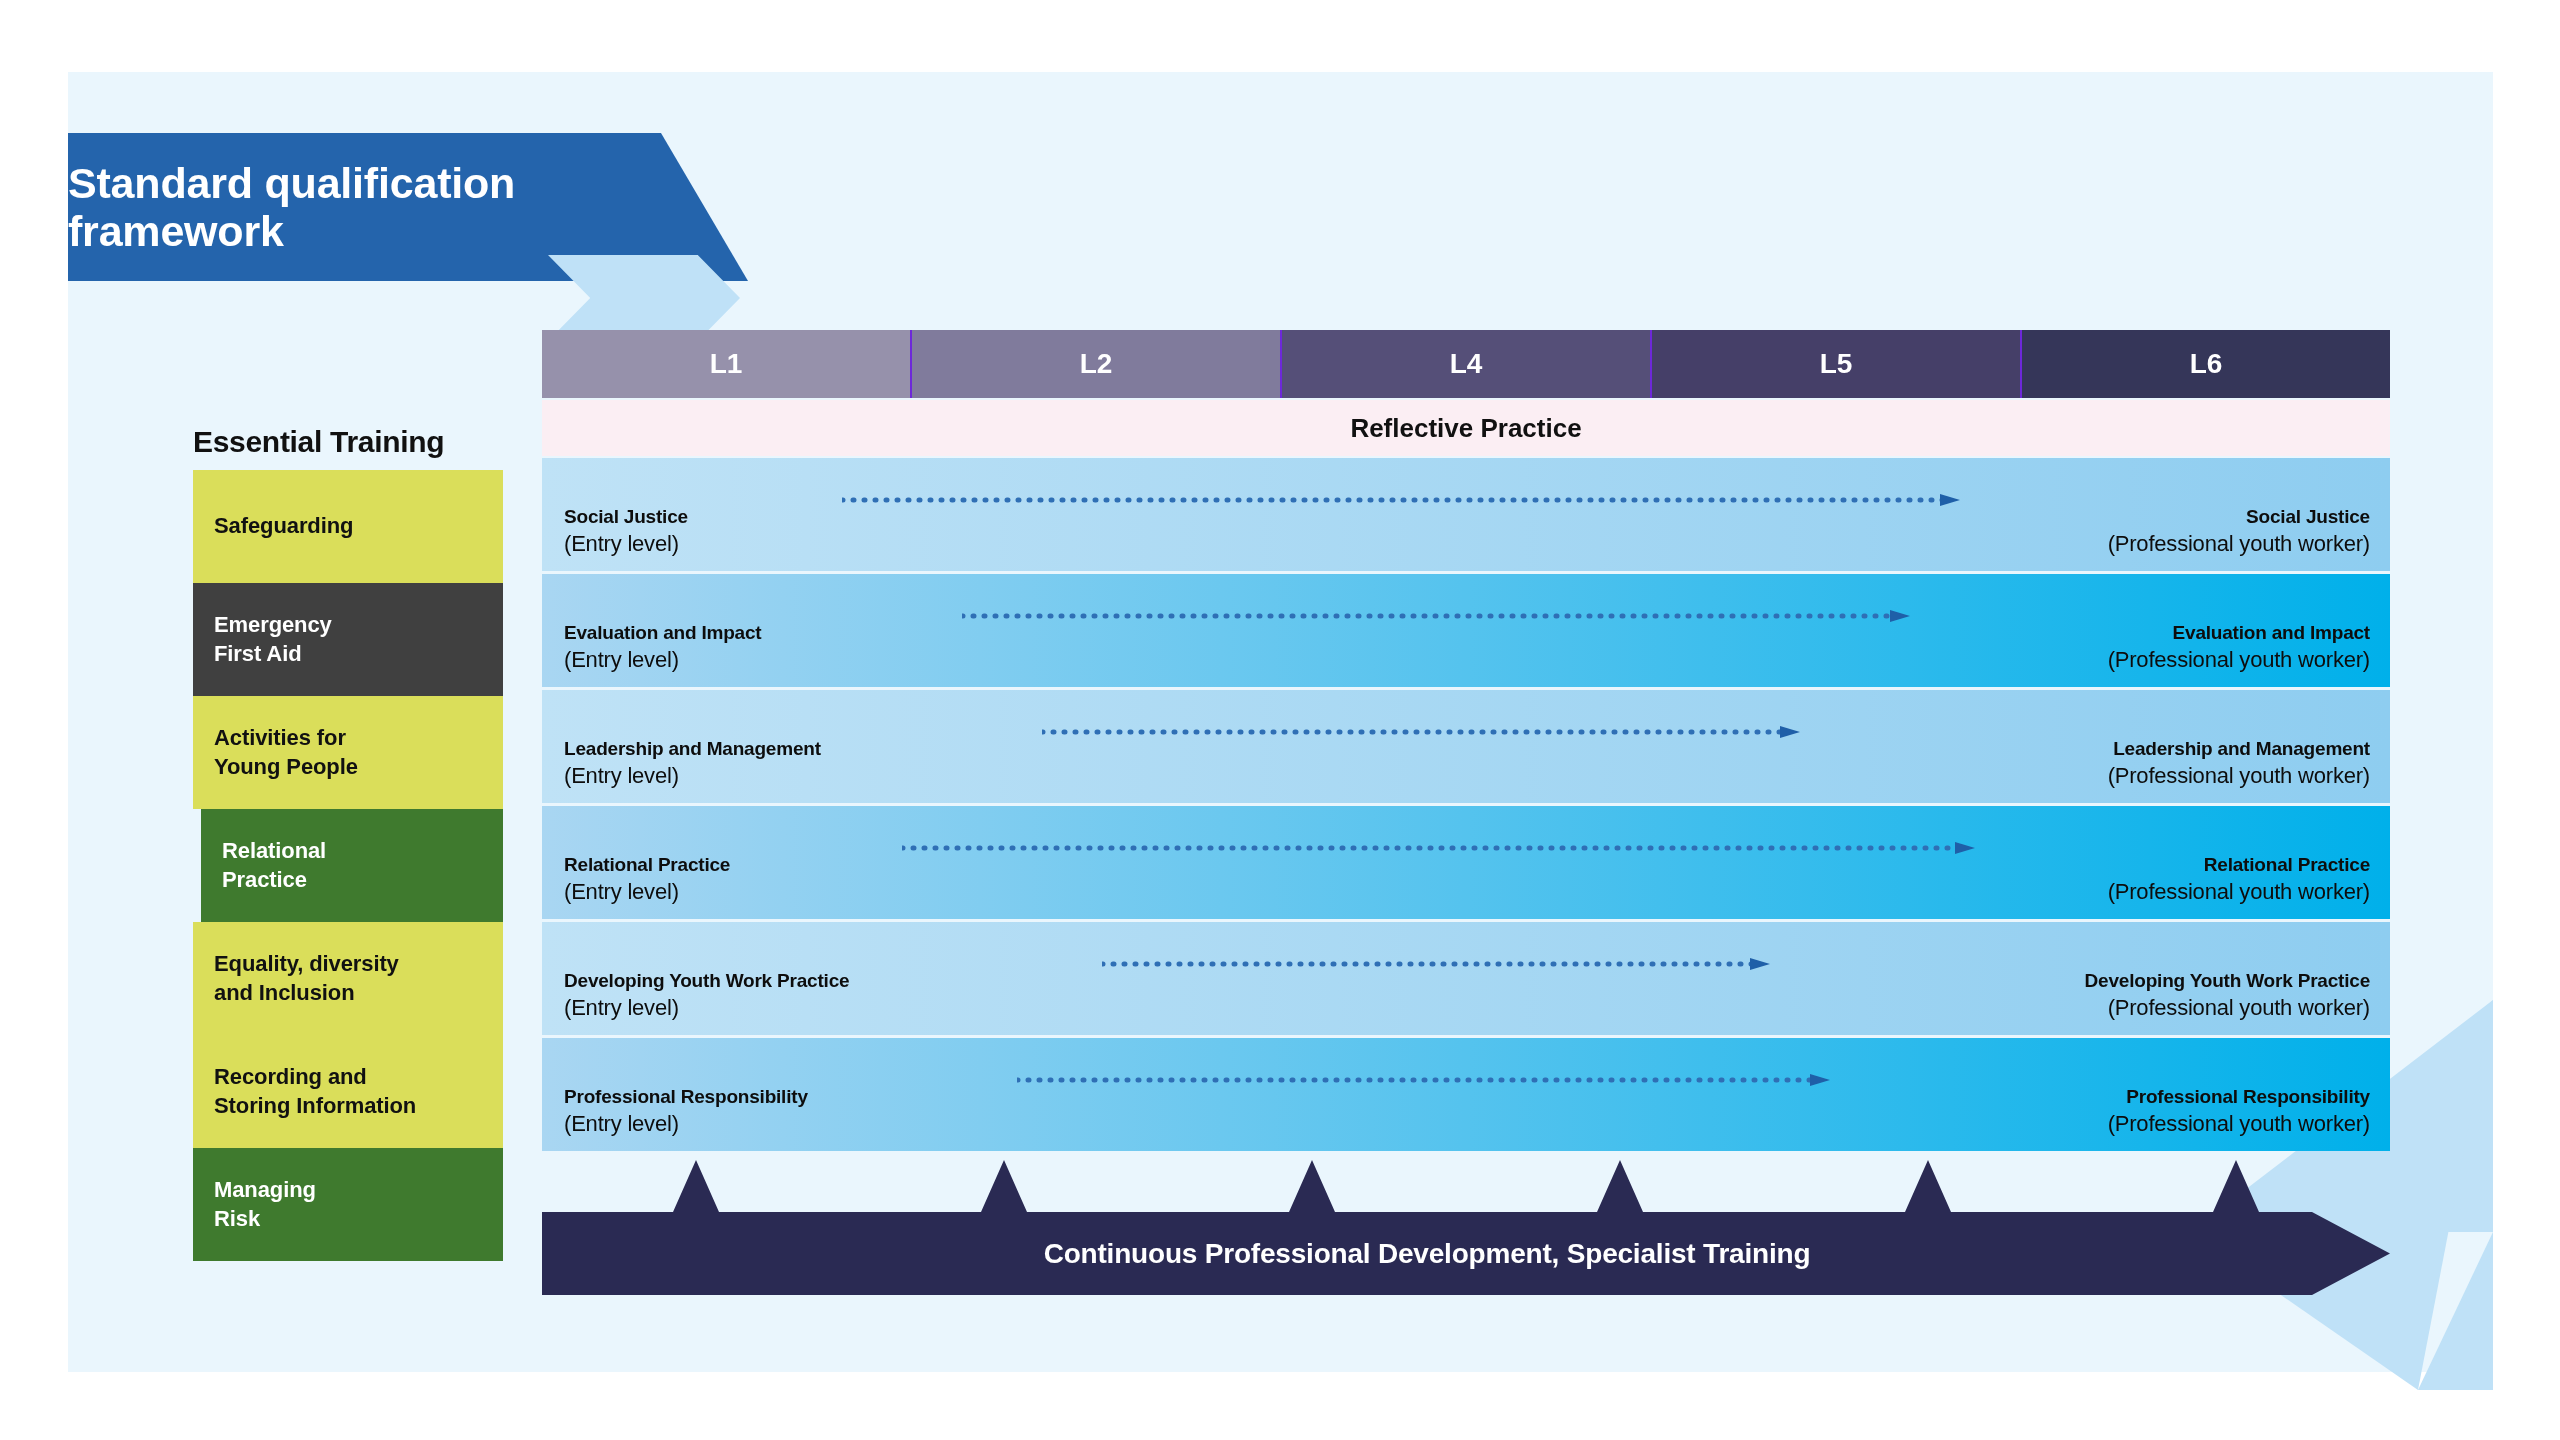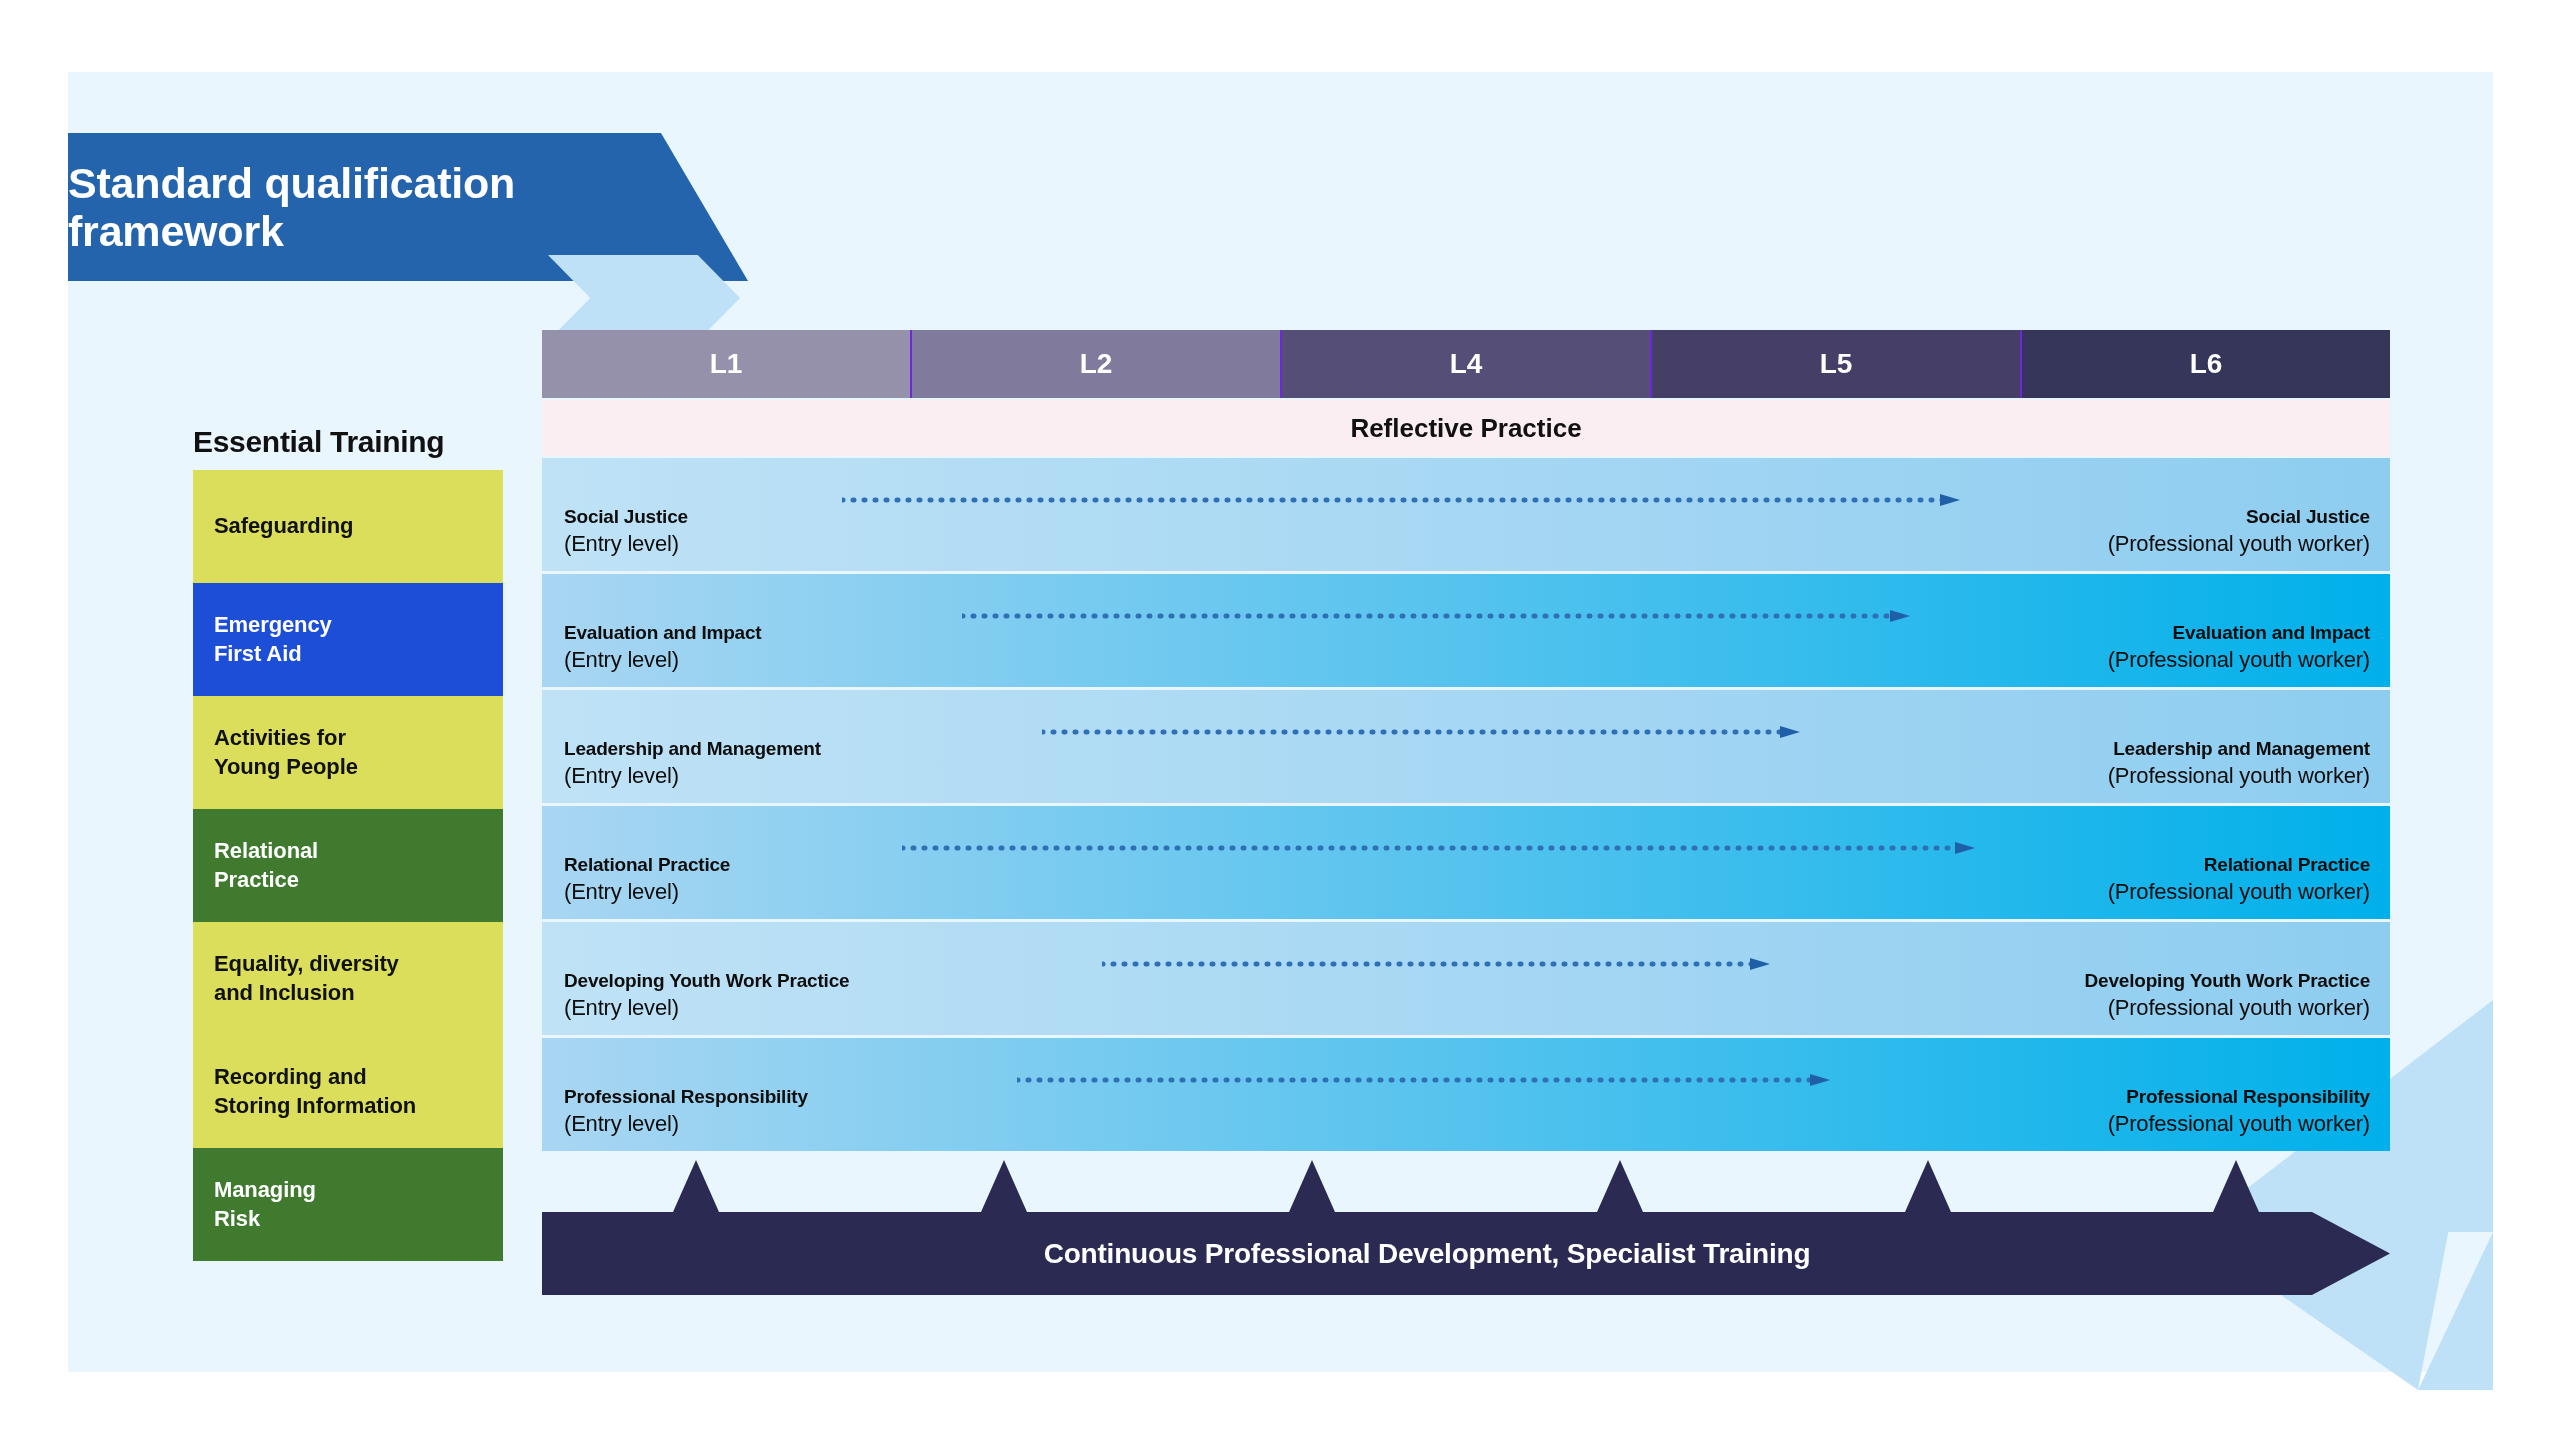--- a/index.html
+++ b/index.html
@@ -227,27 +227,27 @@
       <div class="banner-title">Standard qualification framework</div>
     </div>
   </div>
   <div class="banner-shadow"></div>
 
   <div class="et-heading">Essential Training</div>
   <div class="et-list">
       <div class="et-item light" style="background: rgb(218, 222, 90);">
         <span>Safeguarding</span>
       </div>
-      <div class="et-item dark" style="background: #1d4ed8;">
+      <div class="et-item dark" style="background: #404040;">
         <span>Emergency<br>First Aid</span>
       </div>
       <div class="et-item light" style="background: rgb(218, 222, 90);">
         <span>Activities for<br>Young People</span>
       </div>
-      <div class="et-item dark" style="background: rgb(63, 122, 46);">
+      <div class="et-item dark" style="background: rgb(63, 122, 46); margin-left: 8px;">
         <span>Relational<br>Practice</span>
       </div>
       <div class="et-item light" style="background: rgb(218, 222, 90);">
         <span>Equality, diversity<br>and Inclusion</span>
       </div>
       <div class="et-item light" style="background: rgb(218, 222, 90);">
         <span>Recording and<br>Storing Information</span>
       </div>
       <div class="et-item dark" style="background: rgb(63, 122, 46);">
         <span>Managing<br>Risk</span>

